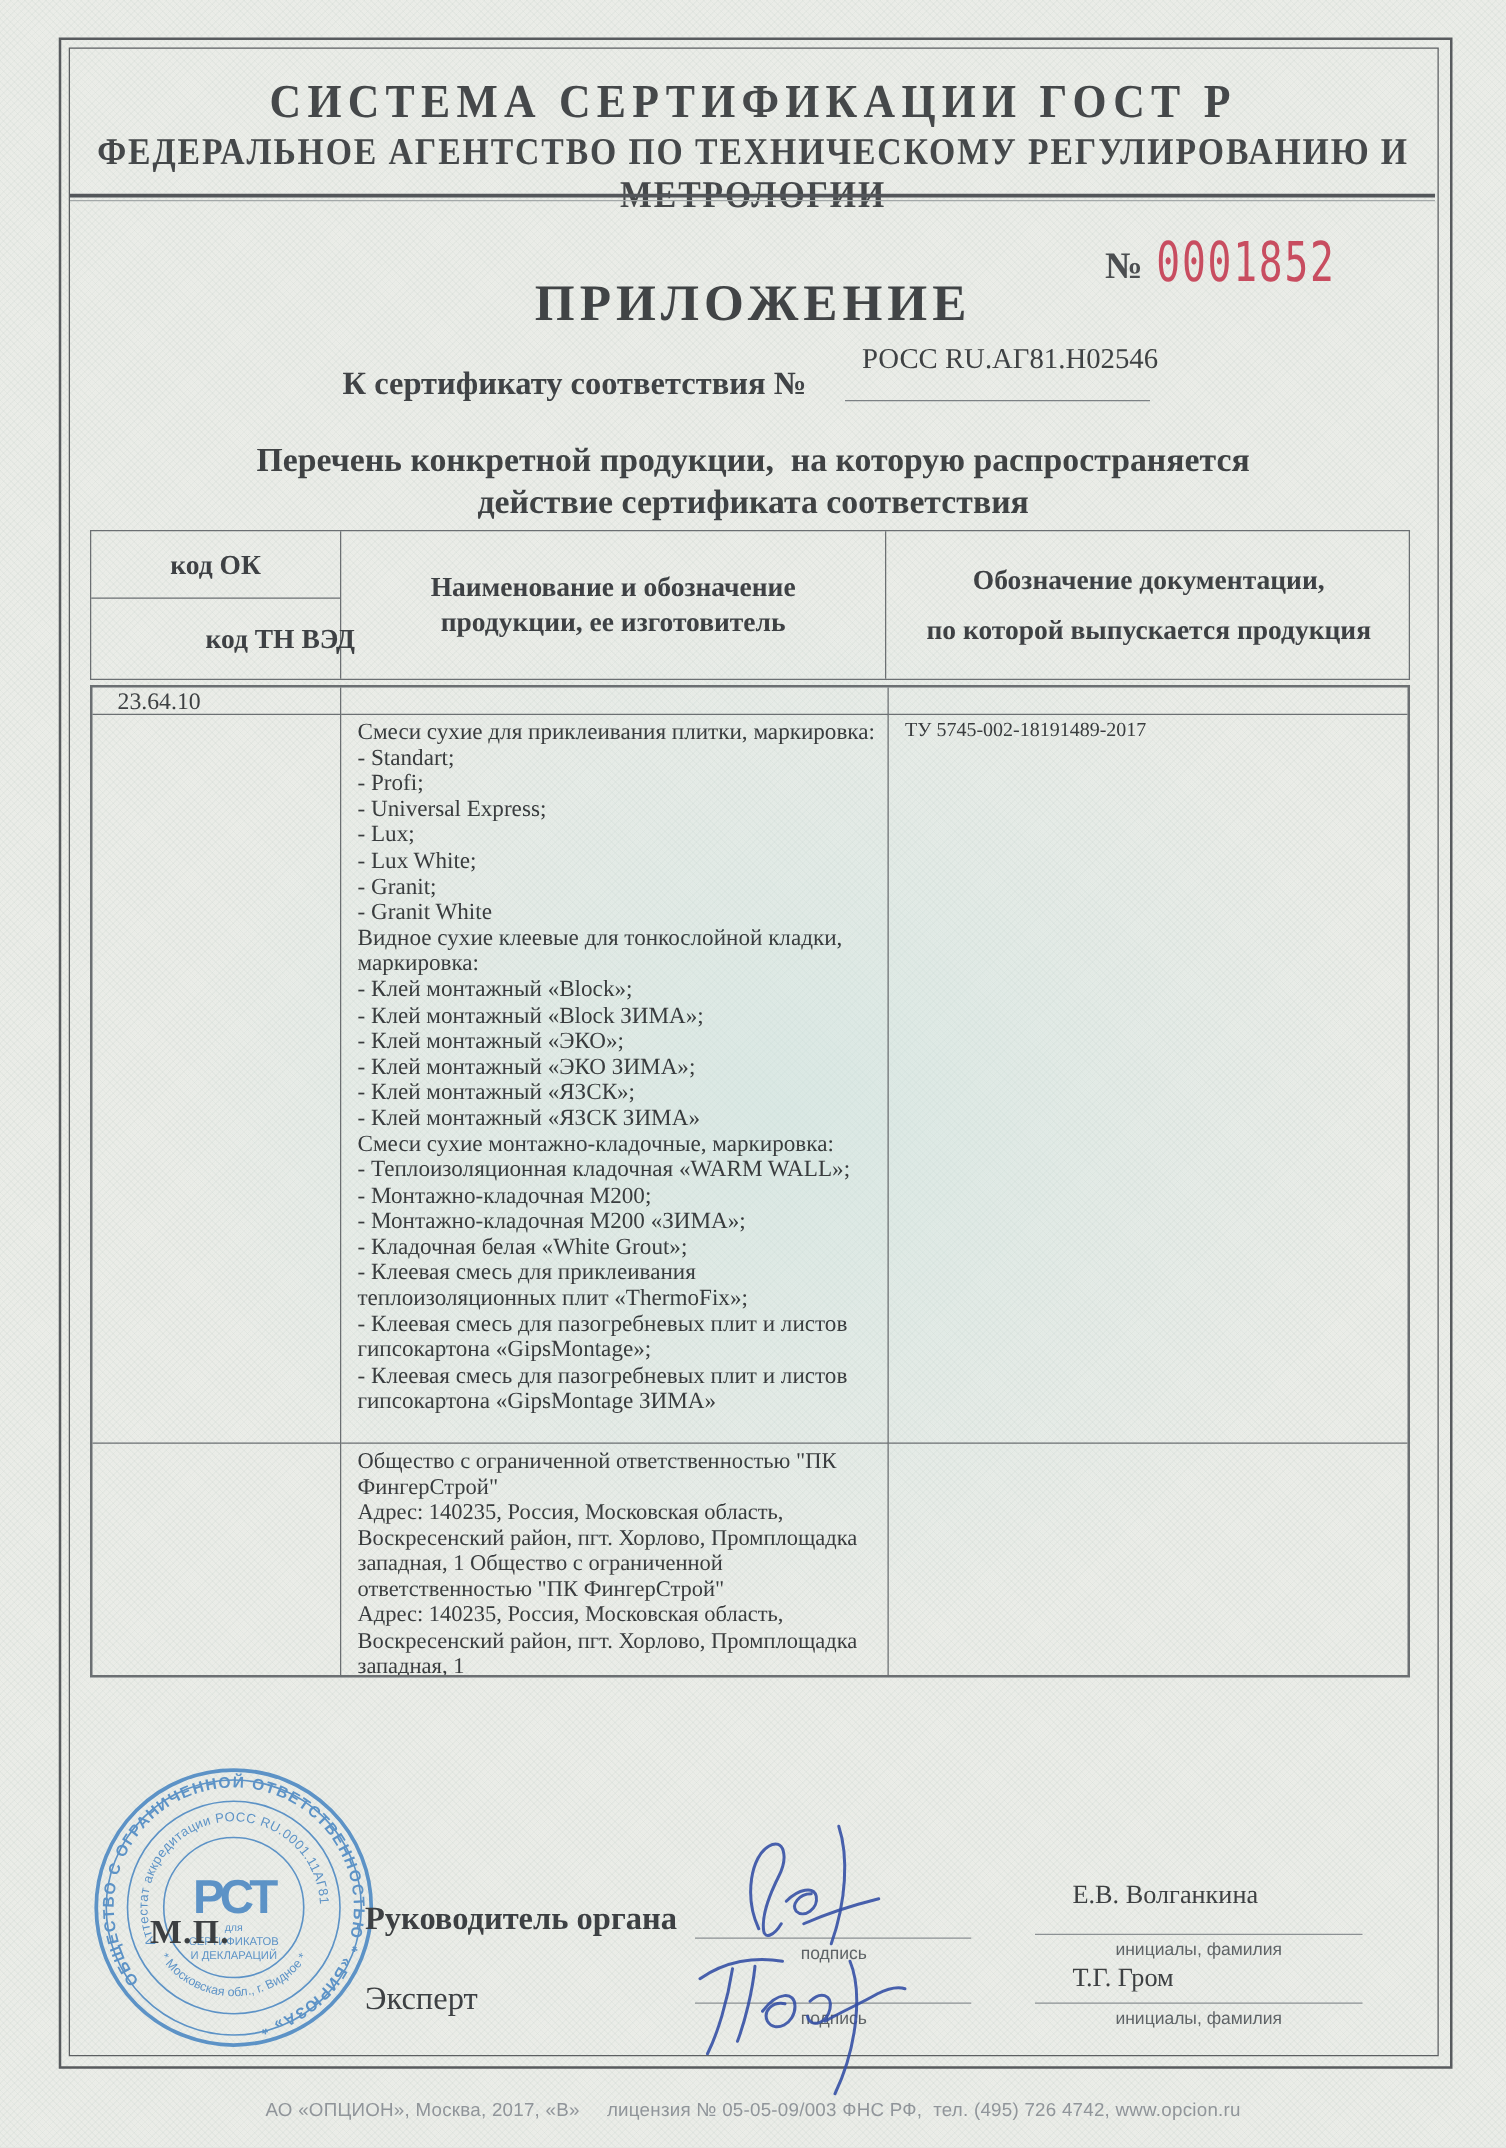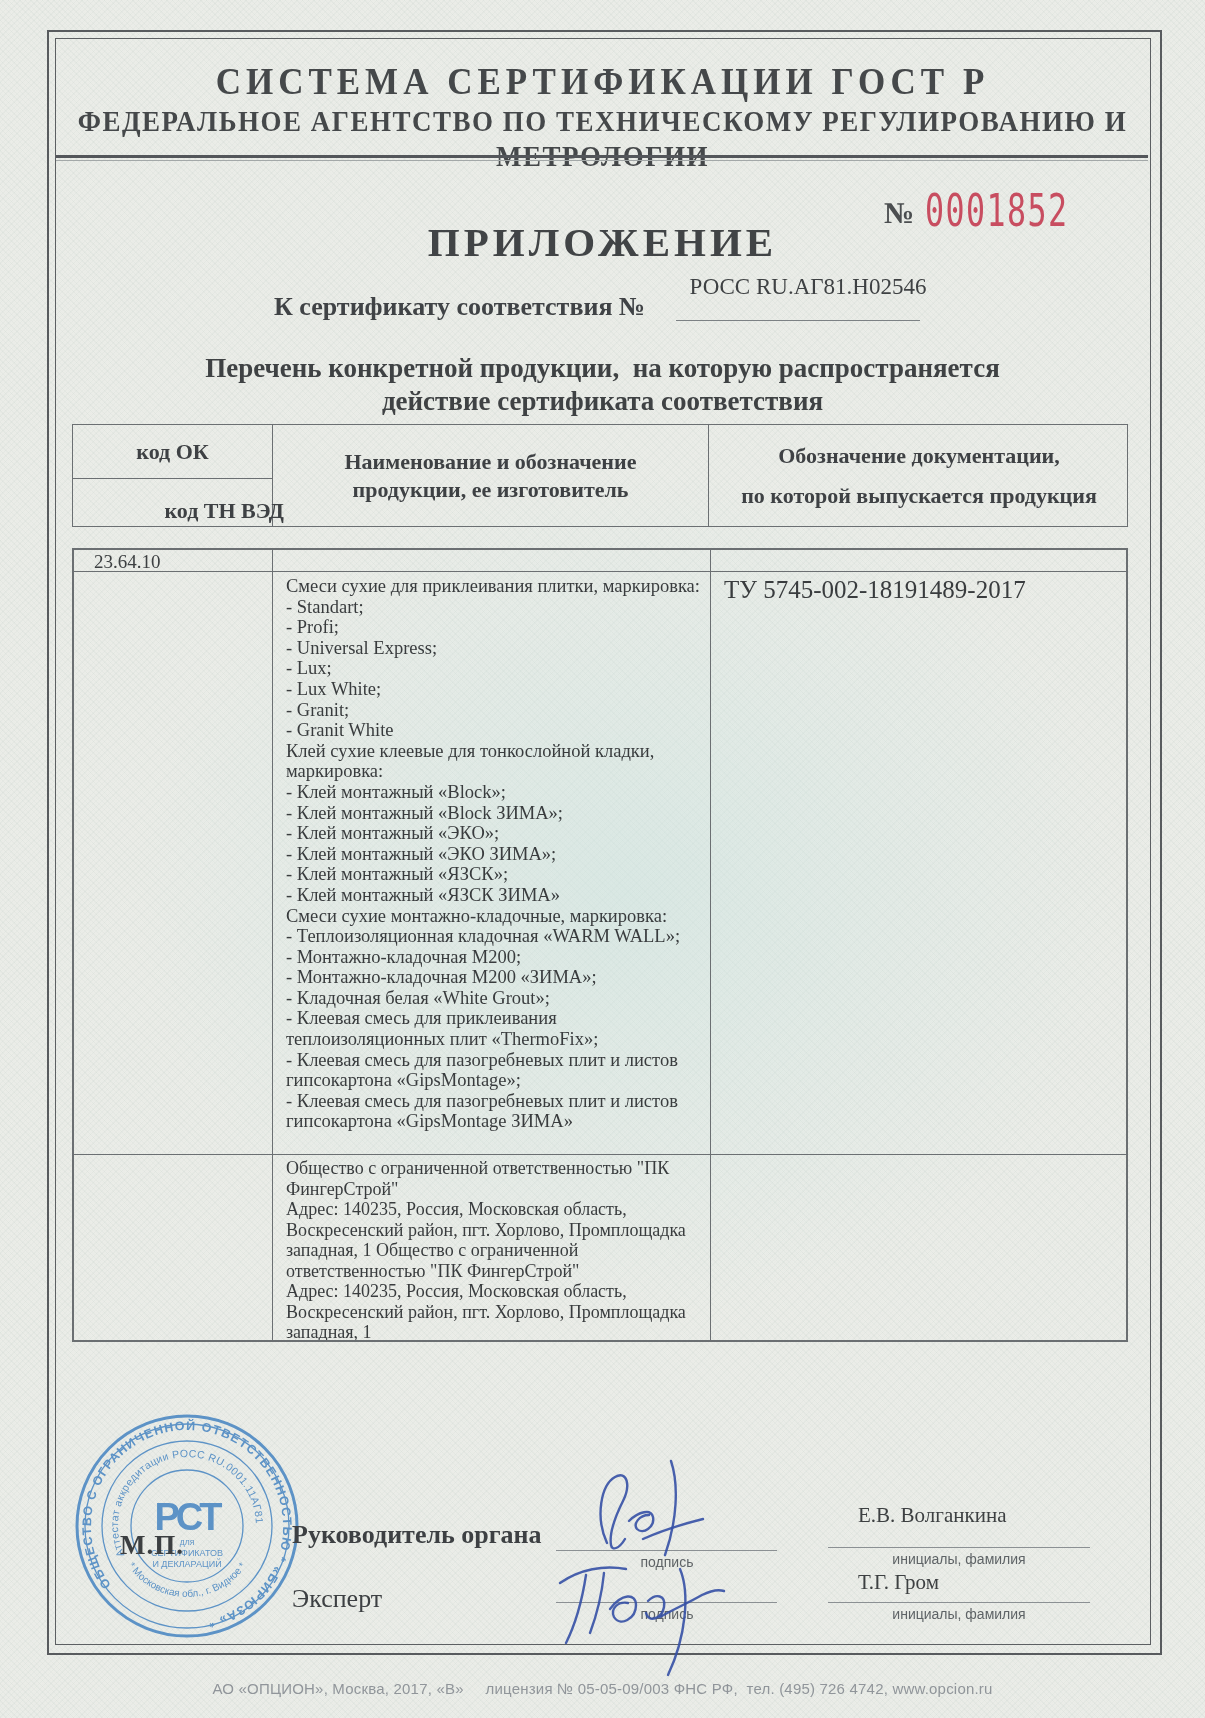--- a/index.html
+++ b/index.html
@@ -21,36 +21,36 @@
   .hdr-rule{left:56px;top:155px;width:1092px;height:2px;border-top:3px solid #53565a;border-bottom:1px solid #a3a8a8;}
   .no-label{left:884px;top:196px;font-size:30px;font-weight:600;color:#4b4e50;}
   .no-value{left:925px;top:185px;font-size:44px;font-family:"DejaVu Sans Mono",monospace;color:#c84d60;letter-spacing:2px;transform:scaleX(0.72);transform-origin:left top;}
   .apx-title{top:218px;font-size:41px;font-weight:bold;letter-spacing:4px;color:#414446;}
   .cert-value{left:658px;top:274px;width:300px;text-align:center;font-size:23px;color:#3e4143;}
   .cert-label{left:274px;top:292px;font-size:26px;font-weight:bold;color:#404346;}
   .cert-line{left:676px;top:300px;width:244px;height:20px;border-bottom:1.5px solid #7c8184;}
   .purpose1{top:353px;font-size:27px;font-weight:bold;color:#3f4244;white-space:pre;}
   .purpose2{top:386px;font-size:27px;font-weight:bold;color:#3f4244;}
   
-  .thead{left:72px;top:424px;width:1056px;height:103px;border:1.5px solid #6b6f72;display:grid;grid-template-columns:200px 436px 420px;box-sizing:border-box;}
+  .thead{left:72px;top:424px;width:1056px;height:120px;border:1.5px solid #6b6f72;display:grid;grid-template-columns:200px 436px 420px;box-sizing:border-box;}
   .thead .c{border-right:1.5px solid #6b6f72;position:relative;}
   .thead .c:last-child{border-right:none;gap:12px;}
   .th-c1top{position:absolute;left:0;top:0;width:100%;height:53px;border-bottom:1.5px solid #6b6f72;display:flex;align-items:center;justify-content:center;}
   .th-c1bot{position:absolute;left:12px;top:54px;width:100%;height:63px;display:flex;align-items:center;justify-content:flex-end;}
   .th-txt{font-size:22px;font-weight:bold;color:#3e4144;}
   .th-mid{height:100%;display:flex;flex-direction:column;align-items:center;justify-content:center;line-height:28px;}
   
   .tbody{left:72px;top:548px;width:1056px;height:794px;border:2px solid #6b6f72;box-sizing:border-box;display:grid;grid-template-columns:199px 438px 415px;grid-template-rows:22px 583px 185px;}
   .tb{border-right:1.5px solid #6b6f72;border-bottom:1.5px solid #6b6f72;box-sizing:border-box;overflow:hidden;}
   .tb.last-col{border-right:none;}
   .tb.last-row{border-bottom:none;}
   .code-cell{font-size:19px;color:#3d4042;padding:1px 0 0 20px;}
   .prod-cell{padding:4px 0 0 13px;}
   .prod-cell div{font-size:18.5px;line-height:20.6px;white-space:pre;color:#393c3e;}
-  .doc-cell{padding:4px 0 0 13px;font-size:25px;color:#393c3e;}
+  .doc-cell{padding:4px 0 0 13px;font-size:16px;color:#393c3e;}
   .manu-cell{padding:3px 0 0 13px;}
   .manu-cell div{font-size:18px;line-height:20.5px;white-space:pre;color:#393c3e;}
   
   .role1{left:292px;top:1520px;font-size:26px;font-weight:bold;color:#3d4043;}
   .role2{left:292px;top:1584px;font-size:26px;font-weight:normal;color:#3d4043;}
   .sline{border-bottom:1.5px solid #8b9093;height:0;}
   .sig-line1{left:556px;top:1550px;width:221px;}
   .sig-line2{left:556px;top:1602px;width:221px;}
   .name-line1{left:828px;top:1547px;width:262px;}
   .name-line2{left:828px;top:1602px;width:262px;}
@@ -118,21 +118,21 @@
     <div class="tb"></div>
     <div class="tb prod-cell">
         <div>Смеси сухие для приклеивания плитки, маркировка:</div>
         <div>- Standart;</div>
         <div>- Profi;</div>
         <div>- Universal Express;</div>
         <div>- Lux;</div>
         <div>- Lux White;</div>
         <div>- Granit;</div>
         <div>- Granit White</div>
-        <div>Клей сухие клеевые для тонкослойной кладки,</div>
+        <div>Видное сухие клеевые для тонкослойной кладки,</div>
         <div>маркировка:</div>
         <div>- Клей монтажный «Block»;</div>
         <div>- Клей монтажный «Block ЗИМА»;</div>
         <div>- Клей монтажный «ЭКО»;</div>
         <div>- Клей монтажный «ЭКО ЗИМА»;</div>
         <div>- Клей монтажный «ЯЗСК»;</div>
         <div>- Клей монтажный «ЯЗСК ЗИМА»</div>
         <div>Смеси сухие монтажно-кладочные, маркировка:</div>
         <div>- Теплоизоляционная кладочная «WARM WALL»;</div>
         <div>- Монтажно-кладочная М200;</div>

